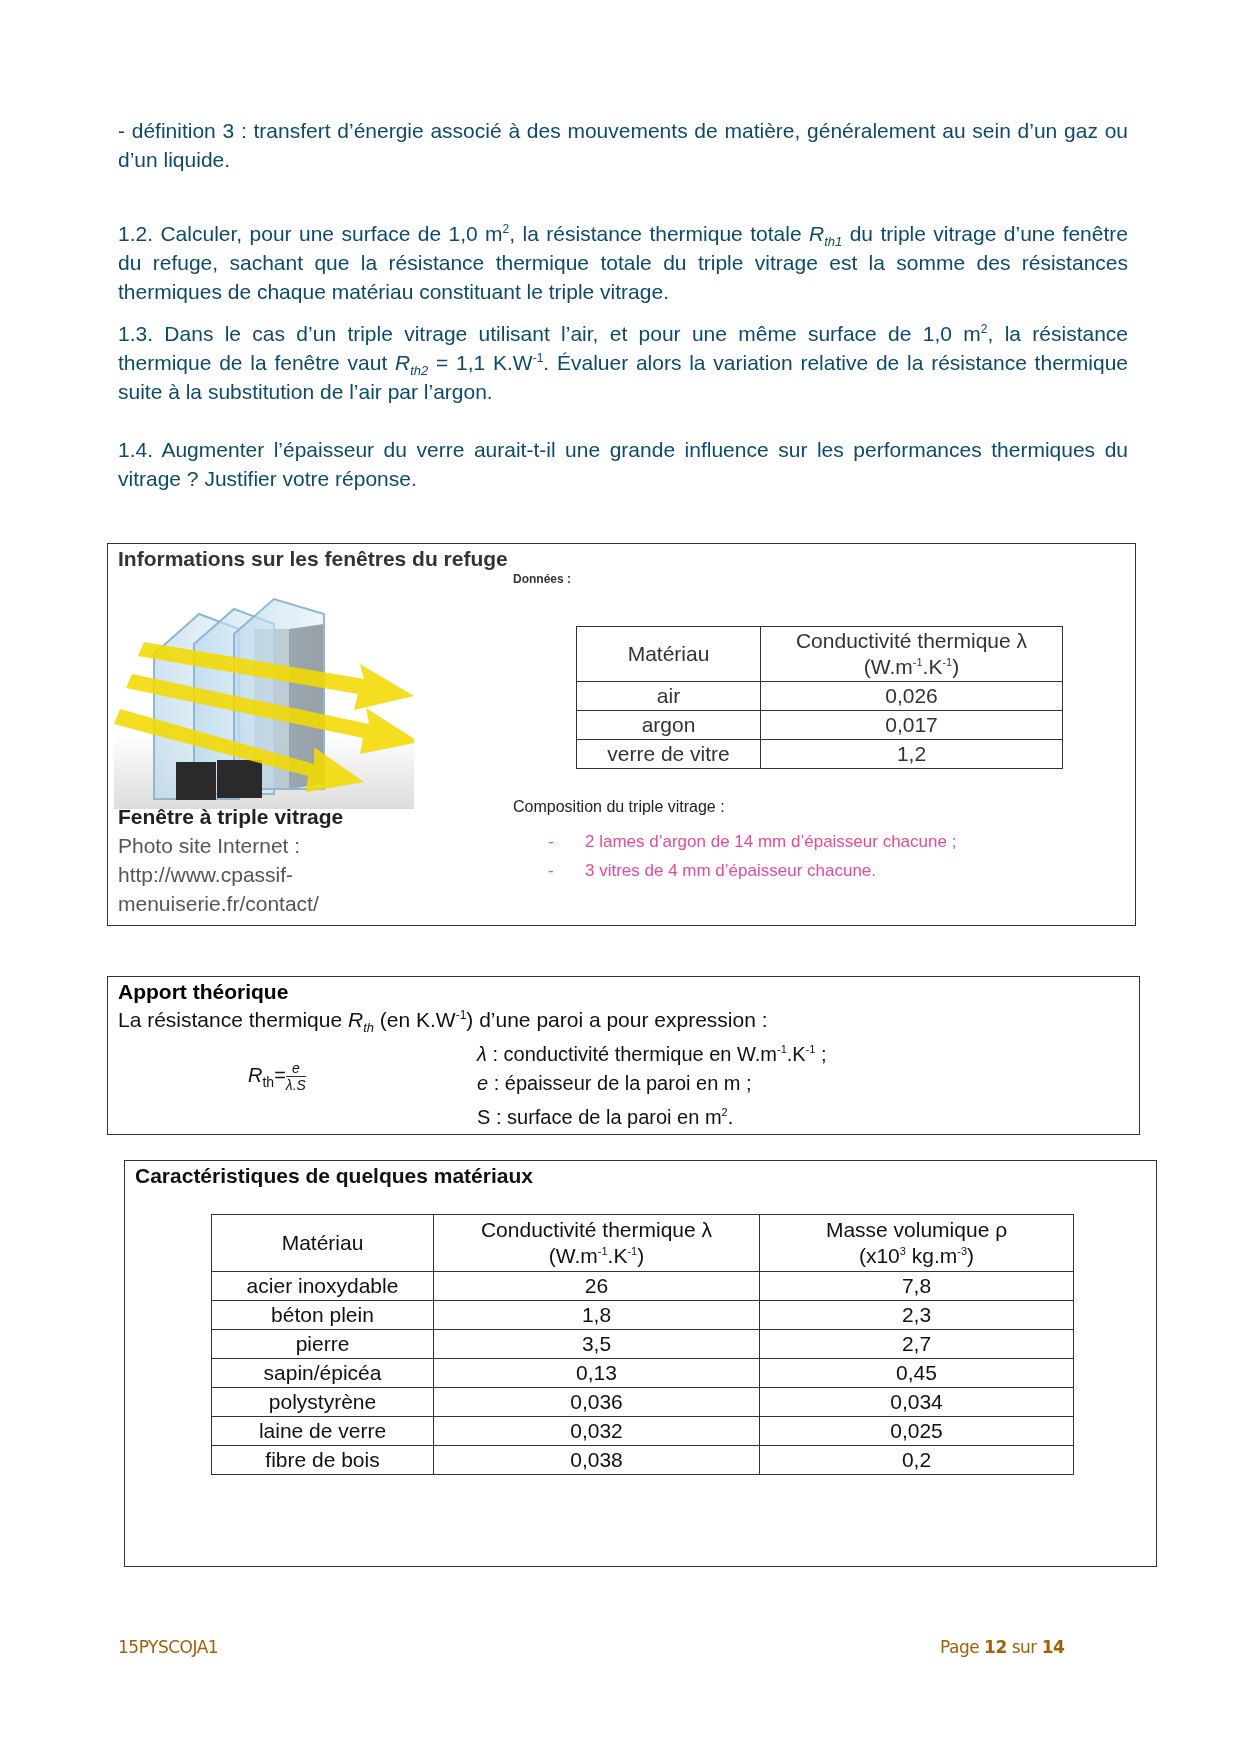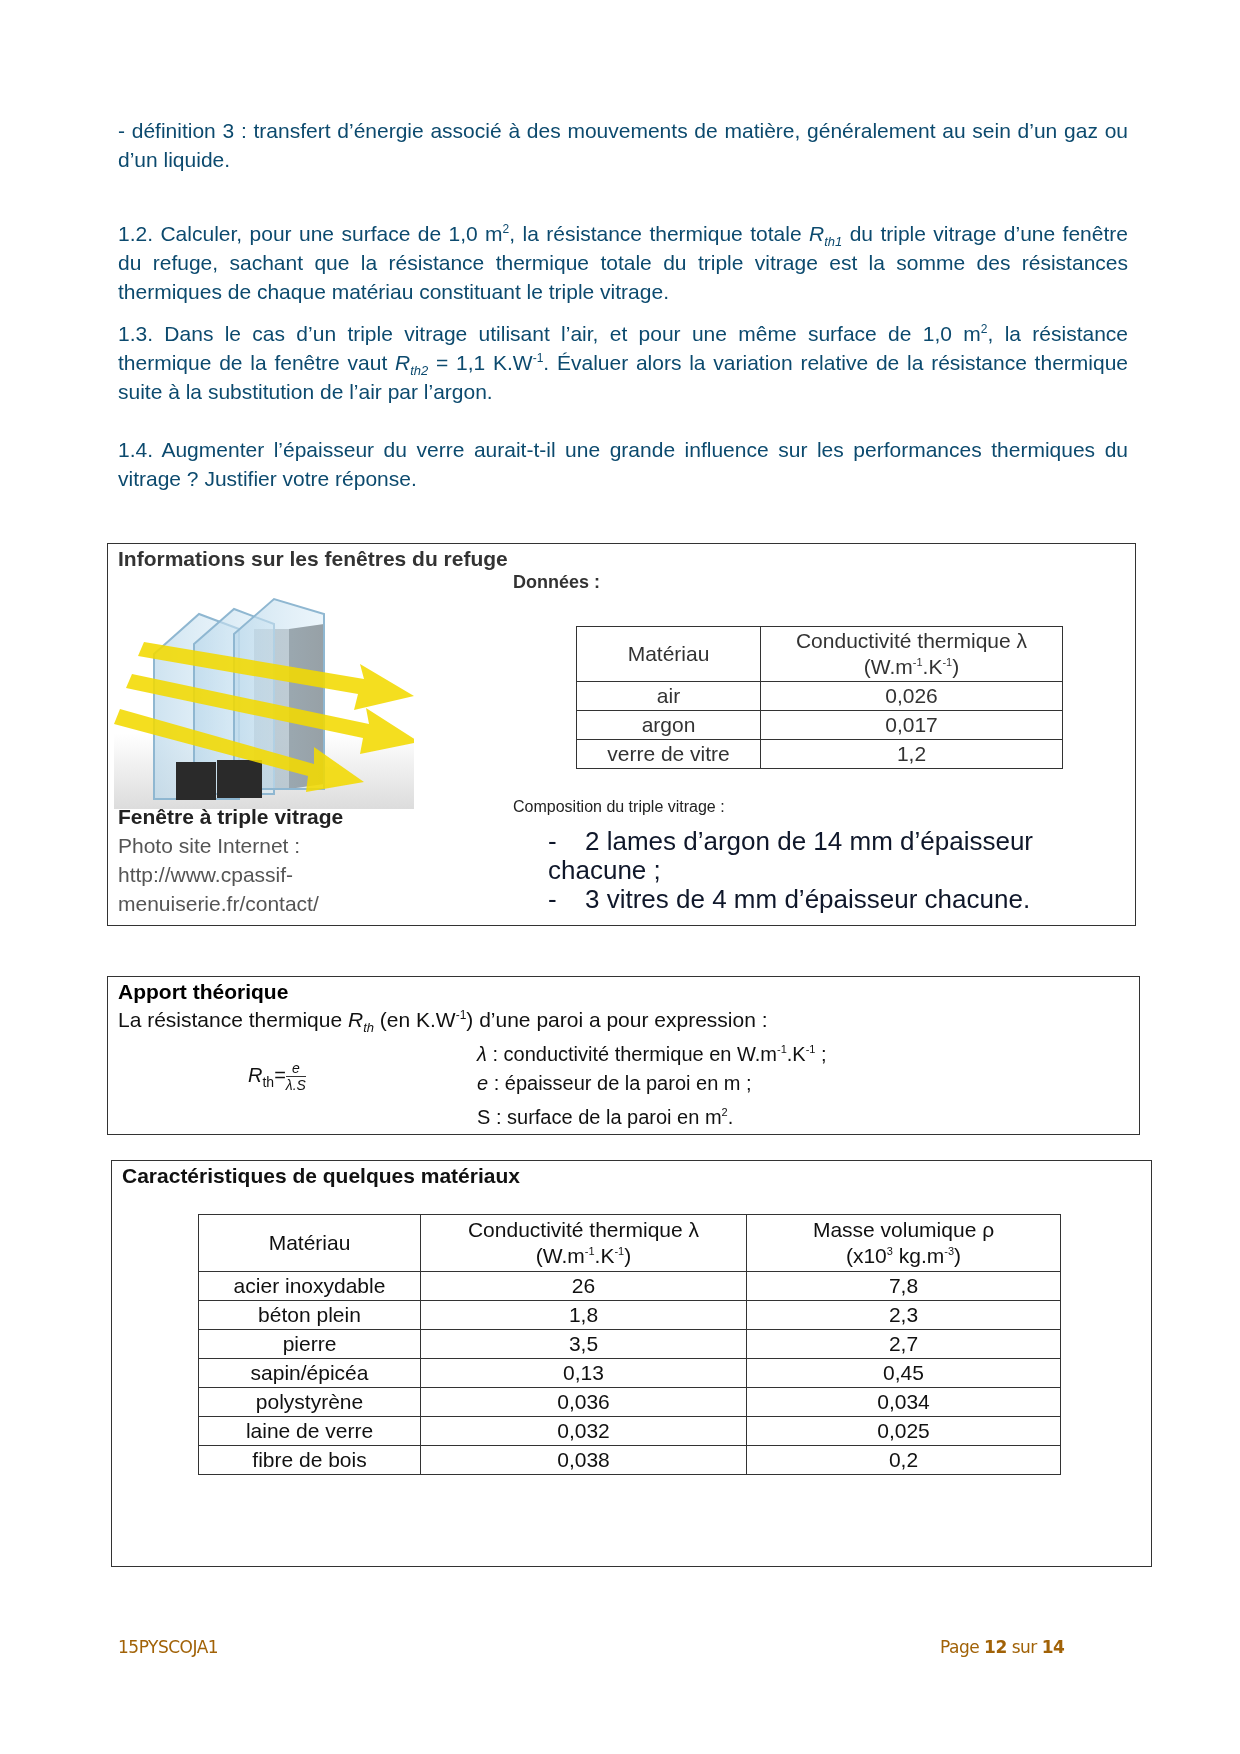--- a/index.html
+++ b/index.html
@@ -78,21 +78,21 @@
     <polygon points="6,125 200,180 200,163 250,198 192,208 194,192 0,140" fill="#f2d900" opacity="0.88"></polygon>
   </svg>
 
   <div style="position:absolute; left:10px; top:258px; font-size:21px; line-height:29px;">
     <div style="font-weight:bold; color:#222;">Fenêtre à triple vitrage</div>
     <div class="gray">Photo site Internet :</div>
     <div class="gray">http://www.cpassif-</div>
     <div class="gray">menuiserie.fr/contact/</div>
   </div>
 
-  <div style="position:absolute; left:405px; top:28px; font-weight:bold; font-size:18px; color:#333;">Données :</div>
+  <div style="position:absolute; left:405px; top:28px; font-weight:bold; font-size:12px; color:#333;">Données :</div>
 
   <table class="tbl" style="left:468px; top:82px; width:487px;">
     <tbody>
         <tr>
       <td style="width:183px; height:54px;">Matériau</td>
       <td style="line-height:26px;">
         <div>Conductivité thermique λ</div>
         <div><span>(W.m</span><sup>-1</sup><span>.K</span><sup>-1</sup><span>)</span></div>
       </td>
     </tr>
@@ -105,21 +105,21 @@
       <td>0,017</td>
     </tr>
     <tr>
       <td>verre de vitre</td>
       <td>1,2</td>
     </tr>
   </tbody>
     </table>
 
   <div style="position:absolute; left:405px; top:254px; font-weight:normal; font-size:16px; color:#222;">Composition du triple vitrage :</div>
-  <div style="position:absolute; left:440px; top:283px; font-size:26px; line-height:29px; color:#0f172a;">
+  <div style="position:absolute; left:440px; top:283px; font-size:17px; line-height:29px; color:#ec4899;">
     <div><span style="display:inline-block; width:37px;">-</span><span>2 lames d’argon de 14 mm d’épaisseur chacune ;</span></div>
     <div><span style="display:inline-block; width:37px;">-</span><span>3 vitres de 4 mm d’épaisseur chacune.</span></div>
   </div>
 </div>
 
 <div class="box" style="left:107px; top:976px; width:1031px; height:157px;">
   <div class="box-title" style="left:10px; top:3px; color:#000000;">Apport théorique</div>
   <div style="position:absolute; left:10px; top:31px; font-size:21px; color:#111;">
     <span>La résistance thermique </span><span class="ital"><span>R</span><sub style="font-size:13px;">th</sub></span><span> (en K.W</span><sup style="font-size:12px;">-1</sup><span>) d’une paroi a pour expression :</span>
   </div>
@@ -128,21 +128,21 @@
     <span class="ital">R</span><sub style="font-size:14px;">th</sub><span>=</span><span class="frac"><span class="num">e</span><span class="den">λ.S</span></span>
   </div>
 
   <div style="position:absolute; left:369px; top:58px; font-size:20px; line-height:29px; color:#111;">
     <div><span class="ital">λ</span><span> : conductivité thermique en W.m</span><sup style="font-size:11px;">-1</sup><span>.K</span><sup style="font-size:11px;">-1</sup><span> ;</span></div>
     <div><span class="ital">e</span><span> : épaisseur de la paroi en m ;</span></div>
     <div><span>S</span><span> : surface de la paroi en m</span><sup style="font-size:11px;">2</sup><span>.</span></div>
   </div>
 </div>
 
-<div class="box" style="left:111px; top:1160px; width:1031px; height:405px;padding-left:8px;">
+<div class="box" style="left:124px; top:1160px; width:1031px; height:405px;">
   <div class="box-title" style="left:10px; top:3px; color:#111;">Caractéristiques de quelques matériaux</div>
 
   <table class="tbl" style="left:86px; top:53px; width:863px; color:#111;">
     <tbody>
         <tr>
       <td style="width:221px; height:56px;">Matériau</td>
       <td style="width:325px; line-height:26px;">
         <div>Conductivité thermique λ</div>
         <div><span>(W.m</span><sup>-1</sup><span>.K</span><sup>-1</sup><span>)</span></div>
       </td>

